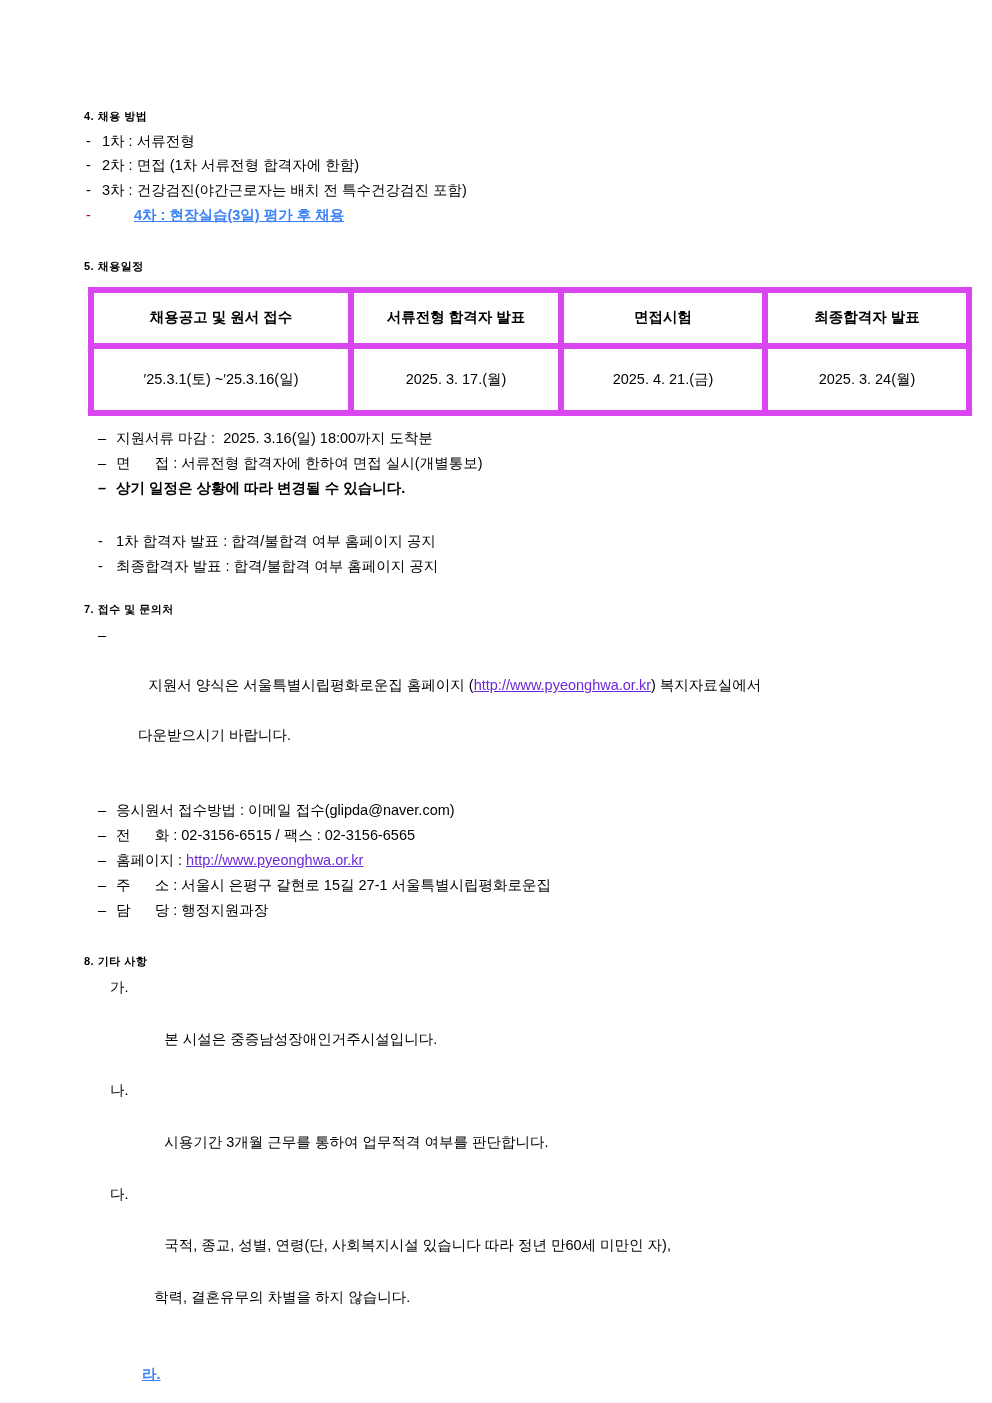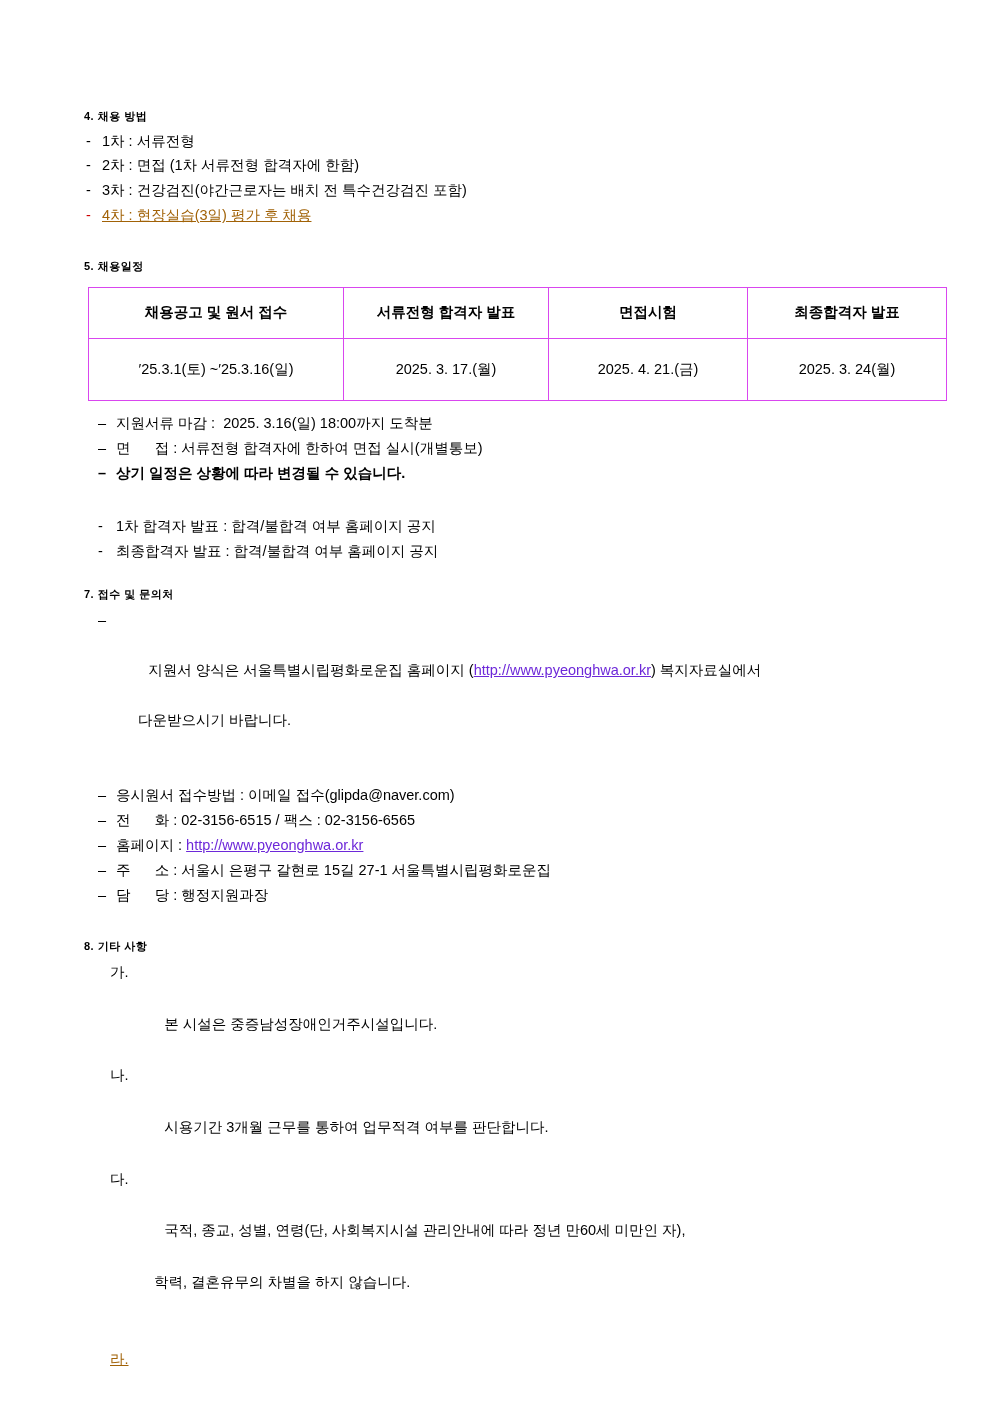--- a/index.html
+++ b/index.html
@@ -45,38 +45,39 @@
   }
   .bullets li .dash {
     position: absolute;
     left: 2px;
     top: 0;
   }
   .red {
     color: #cc0000;
   }
   .red-bold-underline {
-    color: #a16207;
-    font-weight: normal;
+    color: #3b82f6;
+    font-weight: bold;
     text-decoration: underline;
+    margin-left: 32px;
   }
   .bold {
     font-weight: bold;
   }
   .gap-lg { height: 26px; }
   .gap-md { height: 18px; }
 
   table.schedule {
     border-collapse: collapse;
     width: 822px;
     margin: 12px 0 10px 4px;
     table-layout: fixed;
   }
   table.schedule th, table.schedule td {
-    border: 1px solid #d946ef;
+    border: 6px solid #d946ef;
     text-align: center;
     font-size: 14.5px;
     padding: 12px 4px;
   }
   table.schedule th {
     font-weight: bold;
     padding: 14px 4px;
   }
   table.schedule td {
     padding: 20px 4px;
@@ -195,21 +196,21 @@
       <li>
         <span class="marker">가.</span>
         <span>본 시설은 중증남성장애인거주시설입니다.</span>
       </li>
       <li>
         <span class="marker">나.</span>
         <span>시용기간 3개월 근무를 통하여 업무적격 여부를 판단합니다.</span>
       </li>
       <li>
         <span class="marker">다.</span>
-        <span>국적, 종교, 성별, 연령(단, 사회복지시설 관리안내에 따라 정년 만60세 미만인 자),</span>
+        <span>국적, 종교, 성별, 연령(단, 사회복지시설 있습니다 따라 정년 만60세 미만인 자),</span>
         <span class="cont">학력, 결혼유무의 차별을 하지 않습니다.</span>
       </li>
       <li>
         <span class="marker red-bold-underline">라.</span>
         
         
         
       </li>
 
     </ul>

